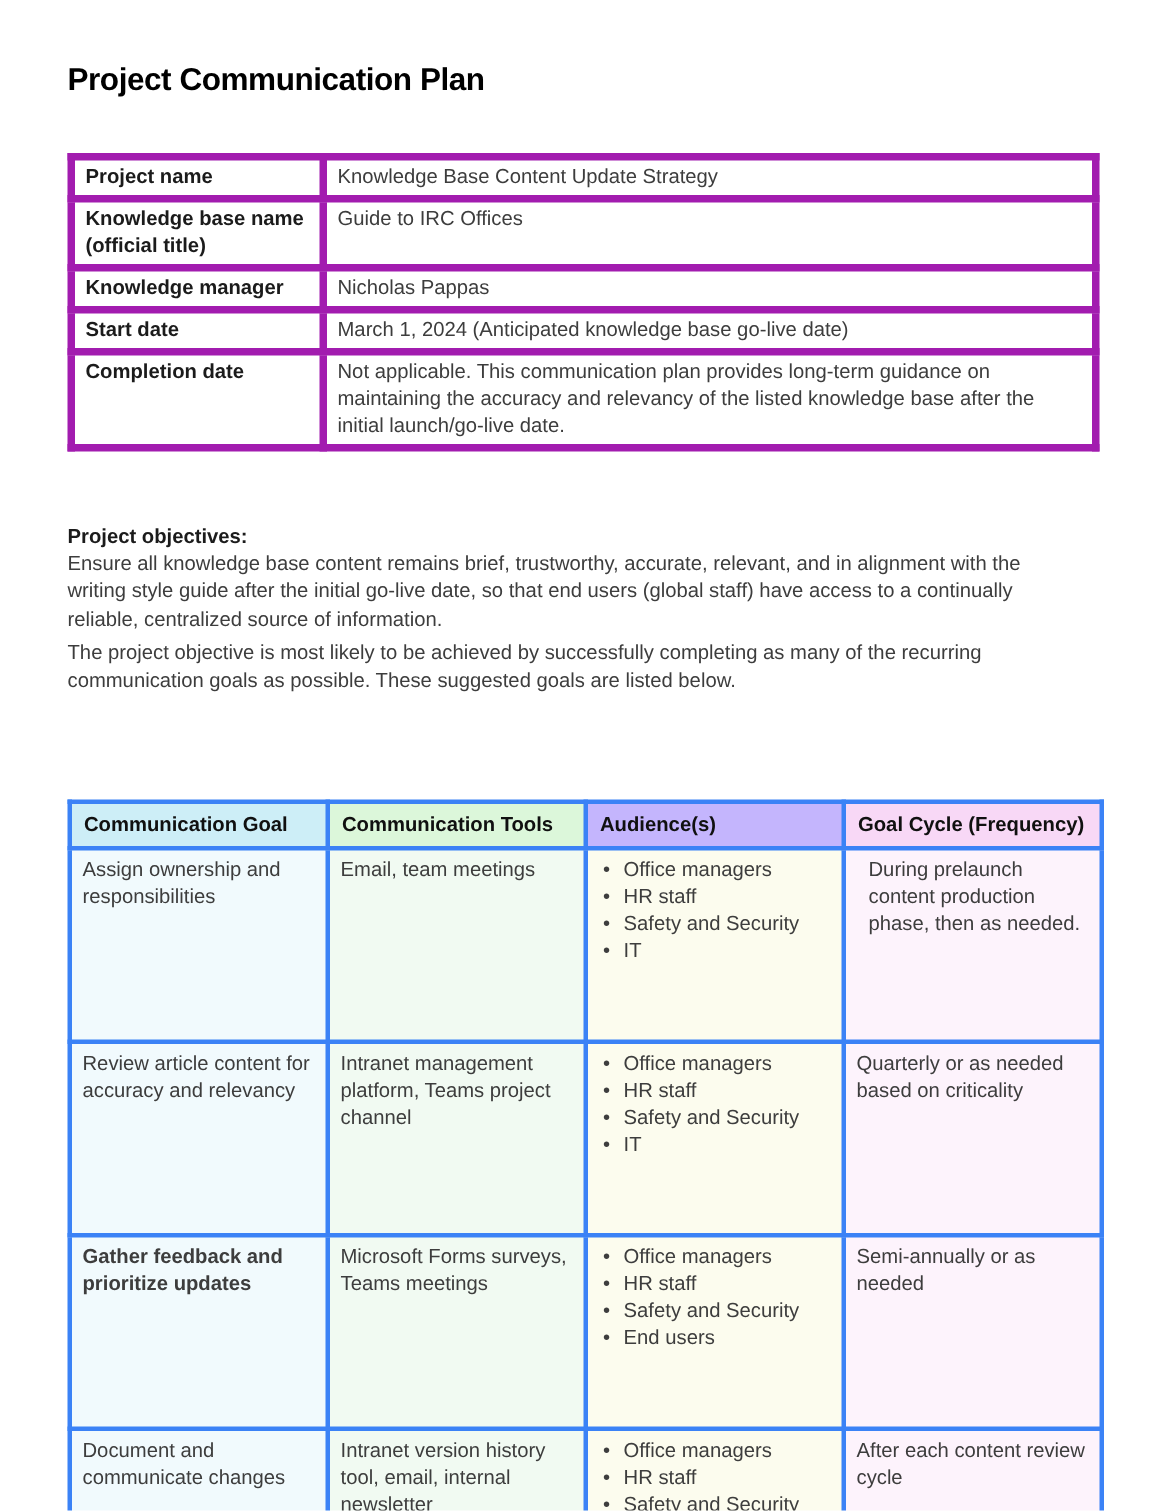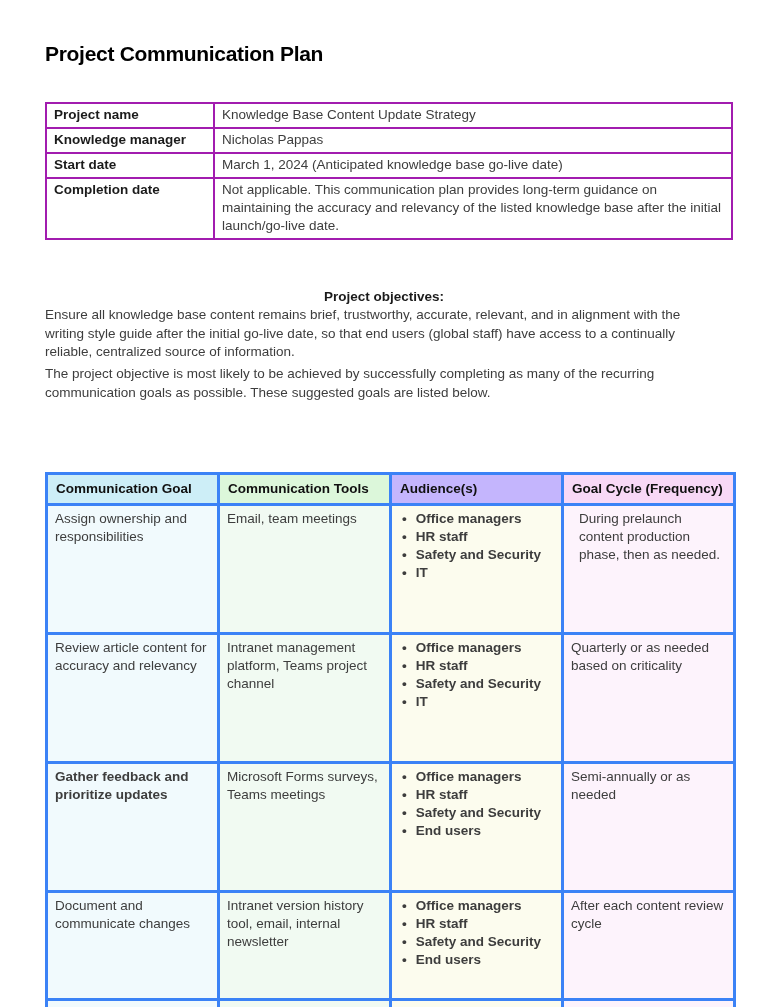--- a/index.html
+++ b/index.html
@@ -21,70 +21,74 @@
     font-weight: bold;
     color: #000000;
     letter-spacing: -0.3px;
   }
 
   table { border-collapse: collapse; table-layout: fixed; }
 
   
   .details { width: 688px; }
   .details th, .details td {
-    border: 2px solid #a21caf;
+    border: 5px solid #a21caf;
     padding: 2px 8px 3px 7px;
     font-size: 13.5px;
     line-height: 1.33;
     vertical-align: top;
     text-align: left;
   }
   .details th { font-weight: bold; color: #1b1b1b; }
 
   
   .objectives { margin-top: 48px; width: 678px; }
   .objectives p { margin: 0; font-size: 13.5px; line-height: 1.36; }
-  .objectives .obj-head { font-weight: bold; color: #1b1b1b; text-align: center; }
+  .objectives .obj-head { font-weight: bold; color: #1b1b1b; }
   .objectives .p2 { margin-top: 4px; }
 
   
   .goals { width: 688px; margin-top: 70px; }
   .goals th, .goals td {
     border: 3px solid #3b82f6;
     font-size: 13.5px;
     line-height: 1.33;
     vertical-align: top;
     text-align: left;
   }
   .goals th { font-weight: bold; color: #101010; padding: 5px 8px; }
   .goals td { padding: 4px 8px 4px 7px; }
   .goals tbody tr { height: 129px; }
   .goals tbody tr:nth-child(4) { height: 108px; }
   .goals tbody tr:nth-child(5) { height: 60px; }
 
-  ul.audience { margin: 0; padding: 0; list-style: none; font-weight: bold; }
+  ul.audience { margin: 0; padding: 0; list-style: none; }
   ul.audience li { display: flex; }
   ul.audience li::before { content: "\2022"; margin: 0 9px 0 3px; }
 </style>
 </head>
 <body>
 
 <div class="page">
 
   <h1 class="doc-title">Project Communication Plan</h1>
 
   <table class="details">
     <colgroup>
         <col style="width:168px">
         <col>
       </colgroup>
     <tbody>
       <tr>
         <th>Project name</th>
         <td>Knowledge Base Content Update Strategy</td>
+      </tr>
+      <tr>
+        <th>Knowledge base name (official title)</th>
+        <td>Guide to IRC Offices</td>
       </tr>
       <tr>
         <th>Knowledge manager</th>
         <td>Nicholas Pappas</td>
       </tr>
       <tr>
         <th>Start date</th>
         <td>March 1, 2024 (Anticipated knowledge base go-live date)</td>
       </tr>
       <tr>

